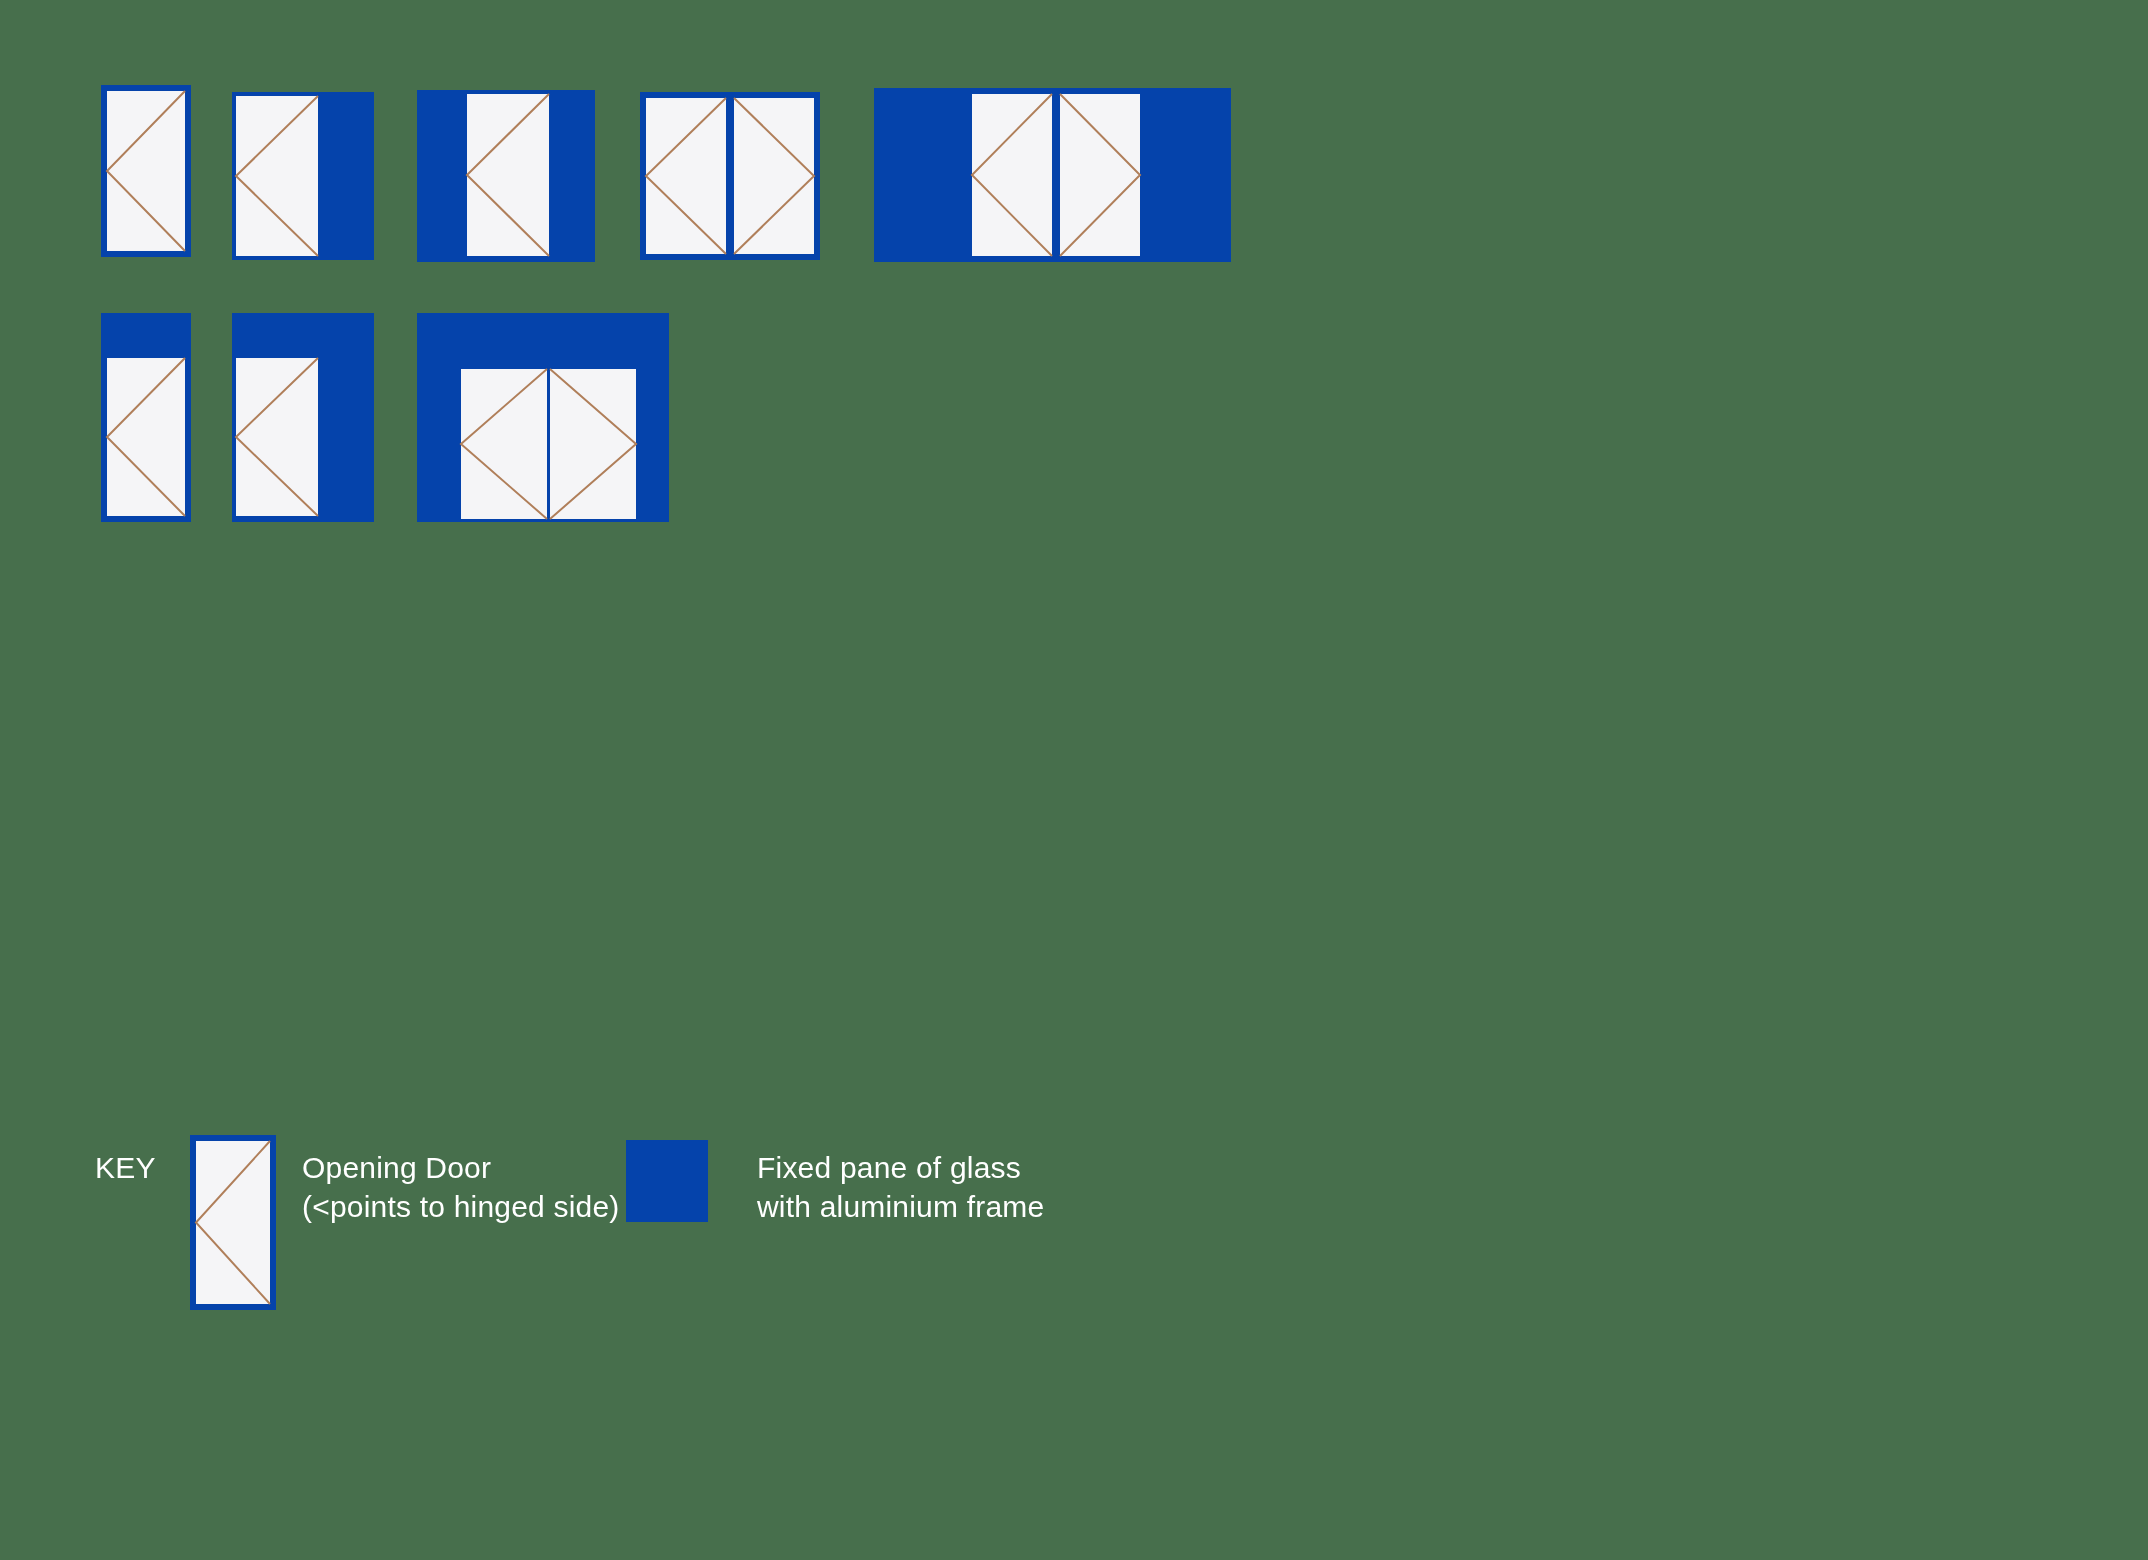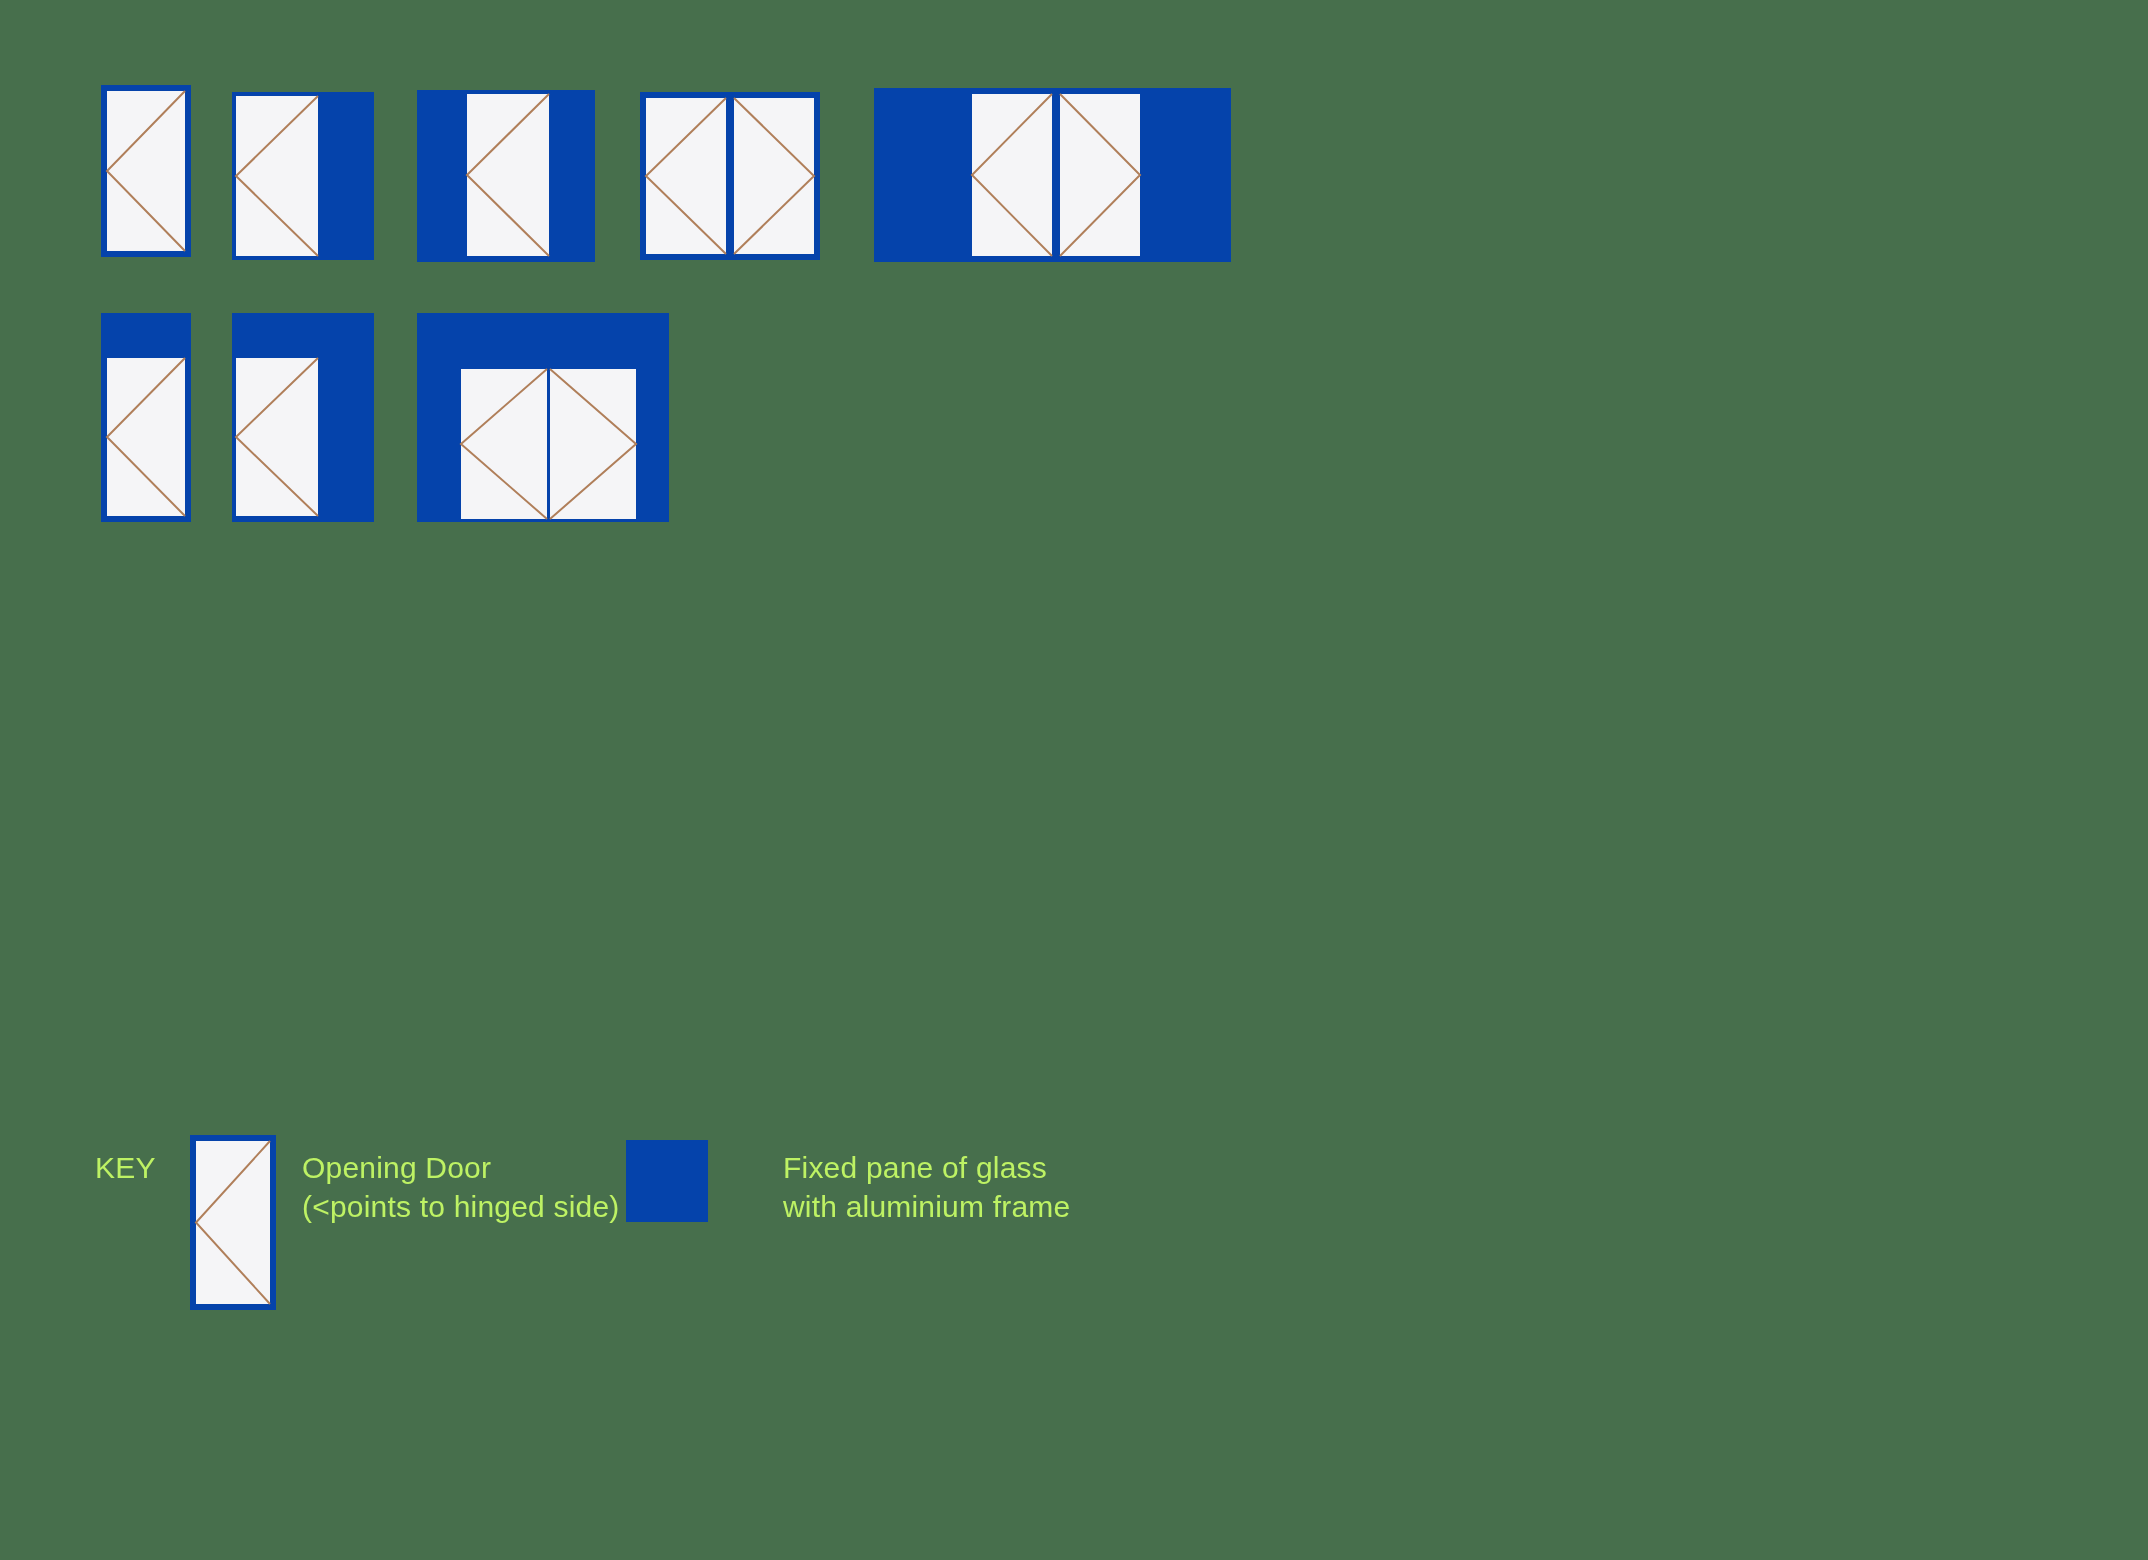--- a/index.html
+++ b/index.html
@@ -25,21 +25,21 @@
     box-sizing: border-box;
   }
   .unit svg {
     display: block;
     width: 100%;
     height: 100%;
     overflow: visible;
   }
   .key-label {
     position: absolute;
-    color: #bef264;
+    color: #ffffff;
     font-size: 30px;
     letter-spacing: 0.2px;
     white-space: pre-line;
     line-height: 1.30;
   }
   .key-swatch {
     position: absolute;
   }
   .key-swatch svg { display:block; width:100%; height:100%; }
 </style>
@@ -152,15 +152,15 @@
         </g>
       </svg>
     </div>
     <div class="key-label" style="left: 302px; top: 1148px;">Opening Door
 (&lt;points to hinged side)</div>
     <div class="key-swatch" style="left: 626px; top: 1140px; width: 82px; height: 82px;">
       <svg viewBox="0 0 82 82" preserveAspectRatio="none">
         <rect x="0" y="0" width="82" height="82" fill="#0543ab"></rect>
       </svg>
     </div>
-    <div class="key-label" style="left: 757px; top: 1148px; margin-left: 26px;">Fixed pane of glass
+    <div class="key-label" style="left: 757px; top: 1148px;">Fixed pane of glass
 with aluminium frame</div>
   </div>
 
 </body></html>

